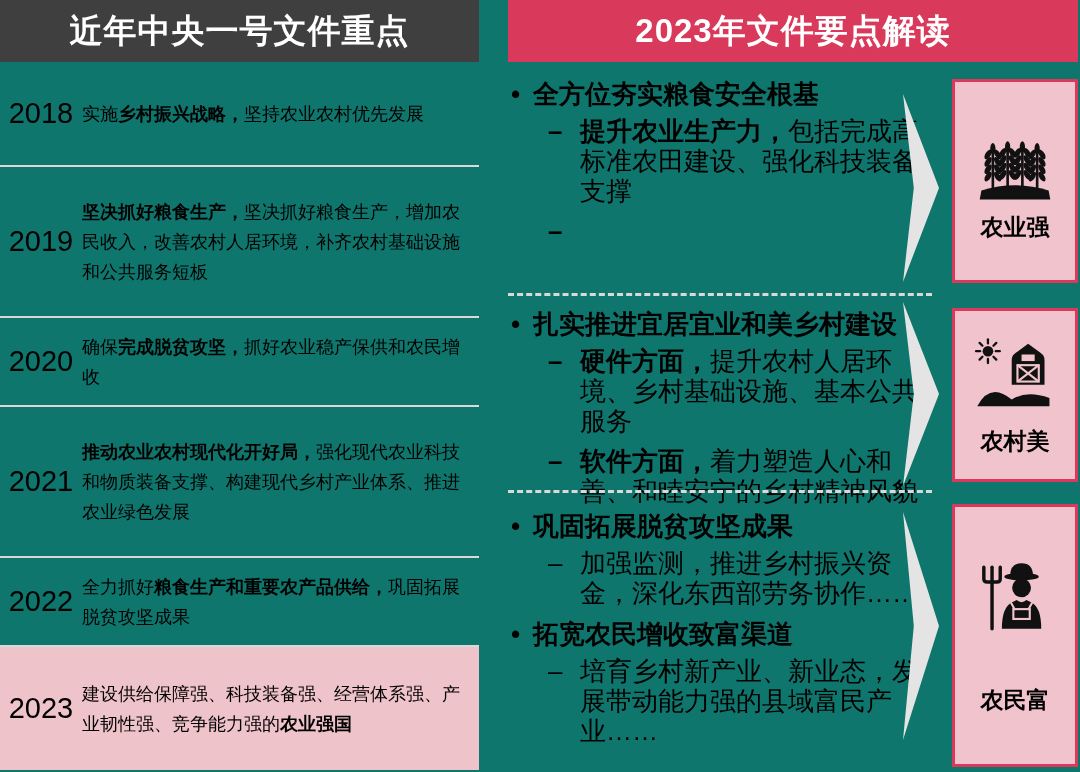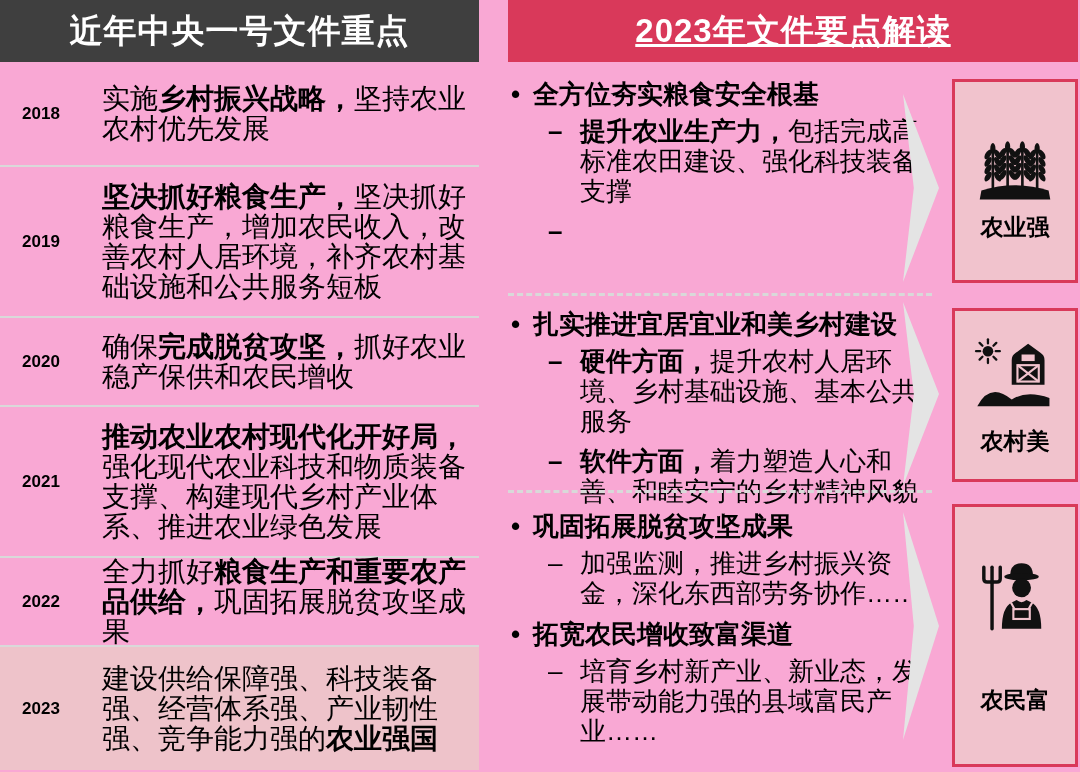--- a/index.html
+++ b/index.html
@@ -1,33 +1,33 @@
 <!DOCTYPE html>
 <html style="--accent: #d9395a; --dark: #3f3f3f; --pink-box: #f1c3cd; --pink-row: #eec3ca; --divider: #d9d9d9; --chevron: #e4e4e4;"><head>
 <meta charset="utf-8">
 <style>
   :root{
     --accent:#d9395a; --dark:#3f3f3f; --pink-box:#f1c3cd; --pink-row:#eec3ca;
     --divider:#d9d9d9; --chevron:#e4e4e4; --ink:#000;
   }
   html,body{margin:0;padding:0;}
   body{font-family:"Liberation Sans","DejaVu Sans",sans-serif;color:var(--ink);background:#fff;}
-  .canvas{position:relative;width:1080px;height:772px;background:#f9a8d4;overflow:hidden;}
+  .canvas{position:relative;width:1080px;height:772px;background:#0f766e;overflow:hidden;}
 
   .panel-header{position:absolute;top:0;height:62px;display:flex;align-items:center;justify-content:center;
     color:#fff;font-weight:bold;font-size:33px;letter-spacing:1px;}
   .left-header{left:0;width:479px;background:var(--dark);}
-  .right-header{left:508px;width:570px;background:var(--accent);text-decoration:underline;}
+  .right-header{left:508px;width:570px;background:var(--accent);}
 
   .left-rows{position:absolute;left:0;top:62px;width:479px;}
   .year-row{box-sizing:border-box;display:flex;align-items:center;}
   .year-row:not(:last-child){border-bottom:2px solid var(--divider);}
   .year-row.highlight{background:var(--pink-row);}
-  .year{width:82px;text-align:center;font-weight:bold;font-size:17px;flex:none;}
-  .row-text{flex:1;font-size:28px;line-height:30px;padding-right:6px;margin-left:20px;}
+  .year{width:82px;text-align:center;font-weight:normal;font-size:29px;flex:none;}
+  .row-text{flex:1;font-size:18px;line-height:30px;padding-right:6px;}
   .b{font-weight:bold;}
 
   .section{position:absolute;left:508px;width:428px;}
   #sec0{top:76px;} #sec1{top:306px;} #sec2{top:508px;}
   .dashed-divider{position:absolute;left:508px;width:424px;border-top:3px dashed var(--divider);}
   #div0{top:293px;} #div1{top:490px;}
 
   .item-l1{display:flex;font-weight:bold;font-size:26px;line-height:32px;margin:2px 0 6px;}
   .item-l1 .marker{flex:none;width:22px;padding-left:3px;}
   .item-l2{display:flex;font-size:26px;line-height:30px;margin:6px 0 10px;}

